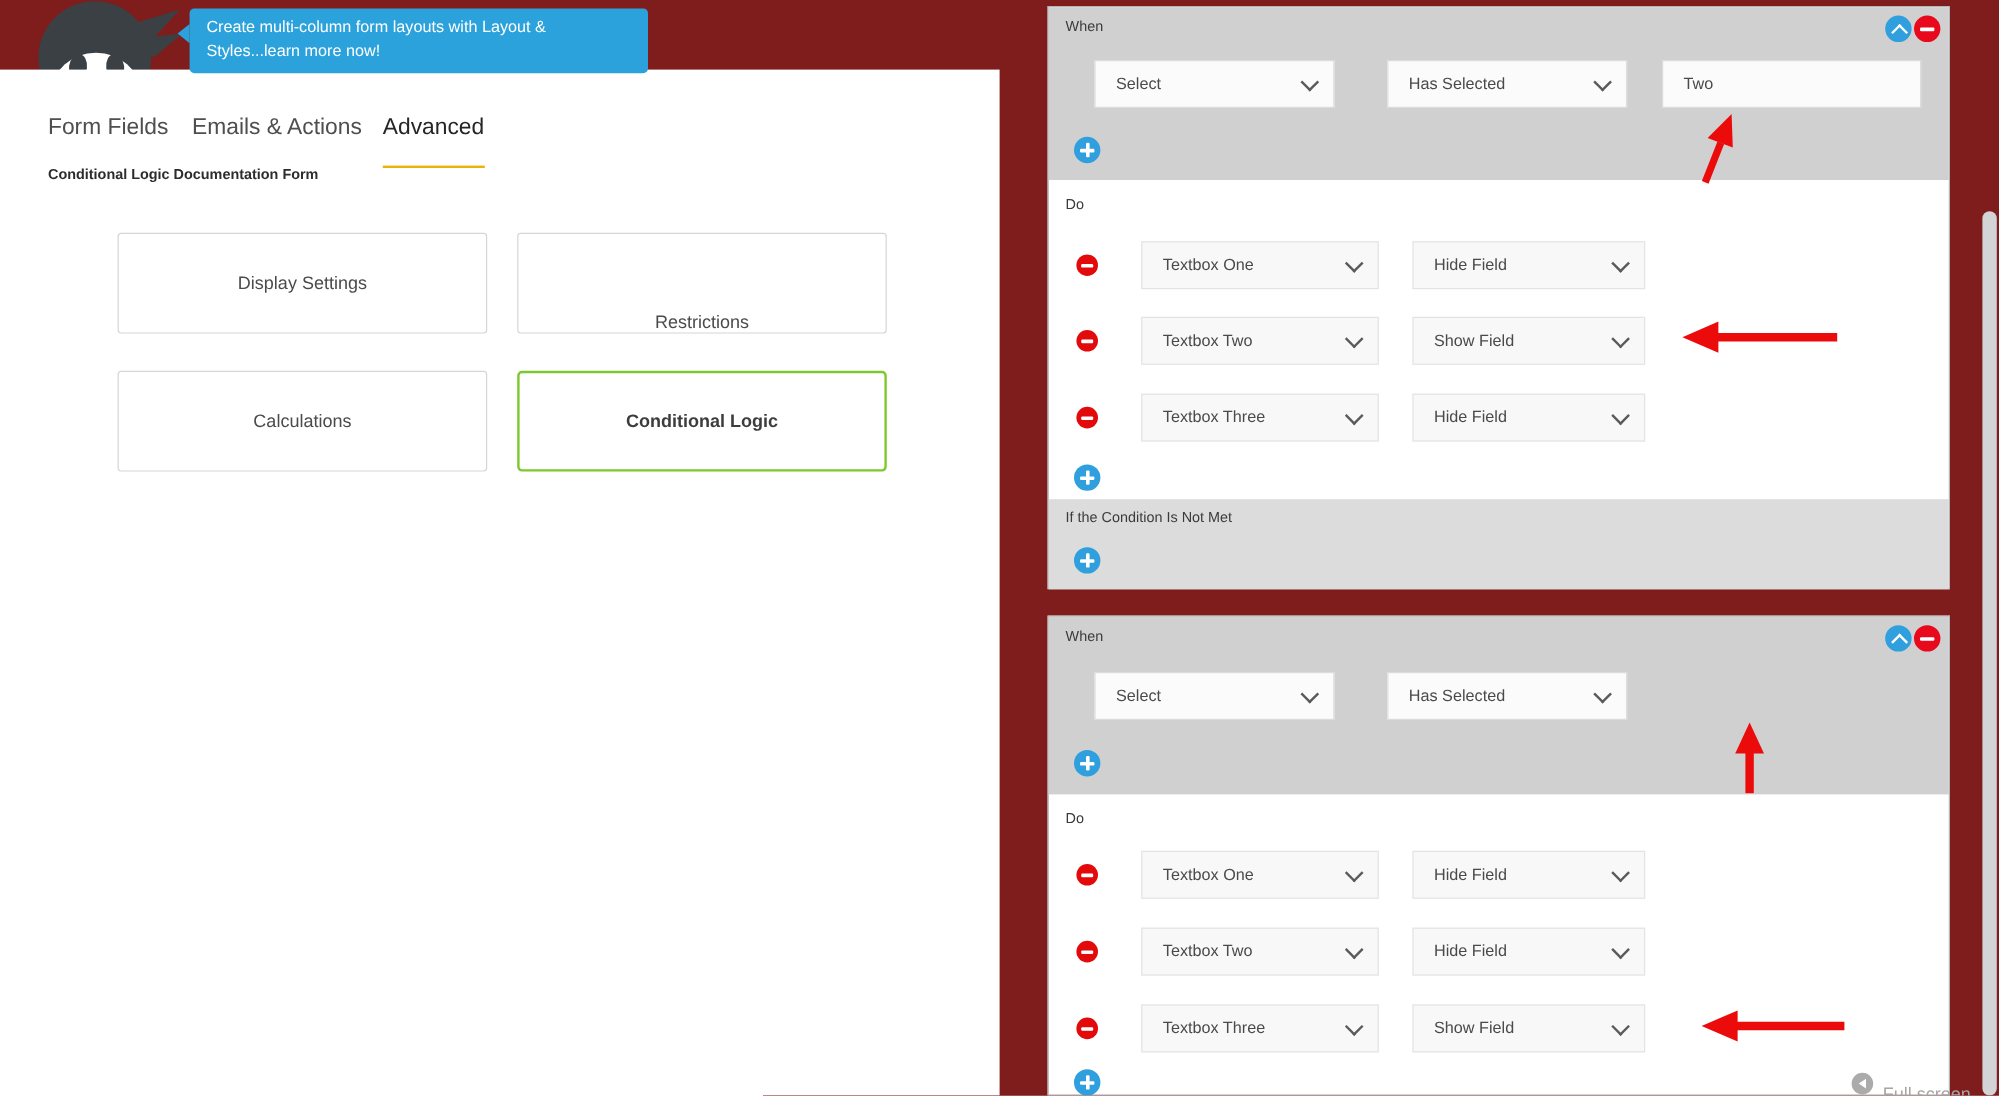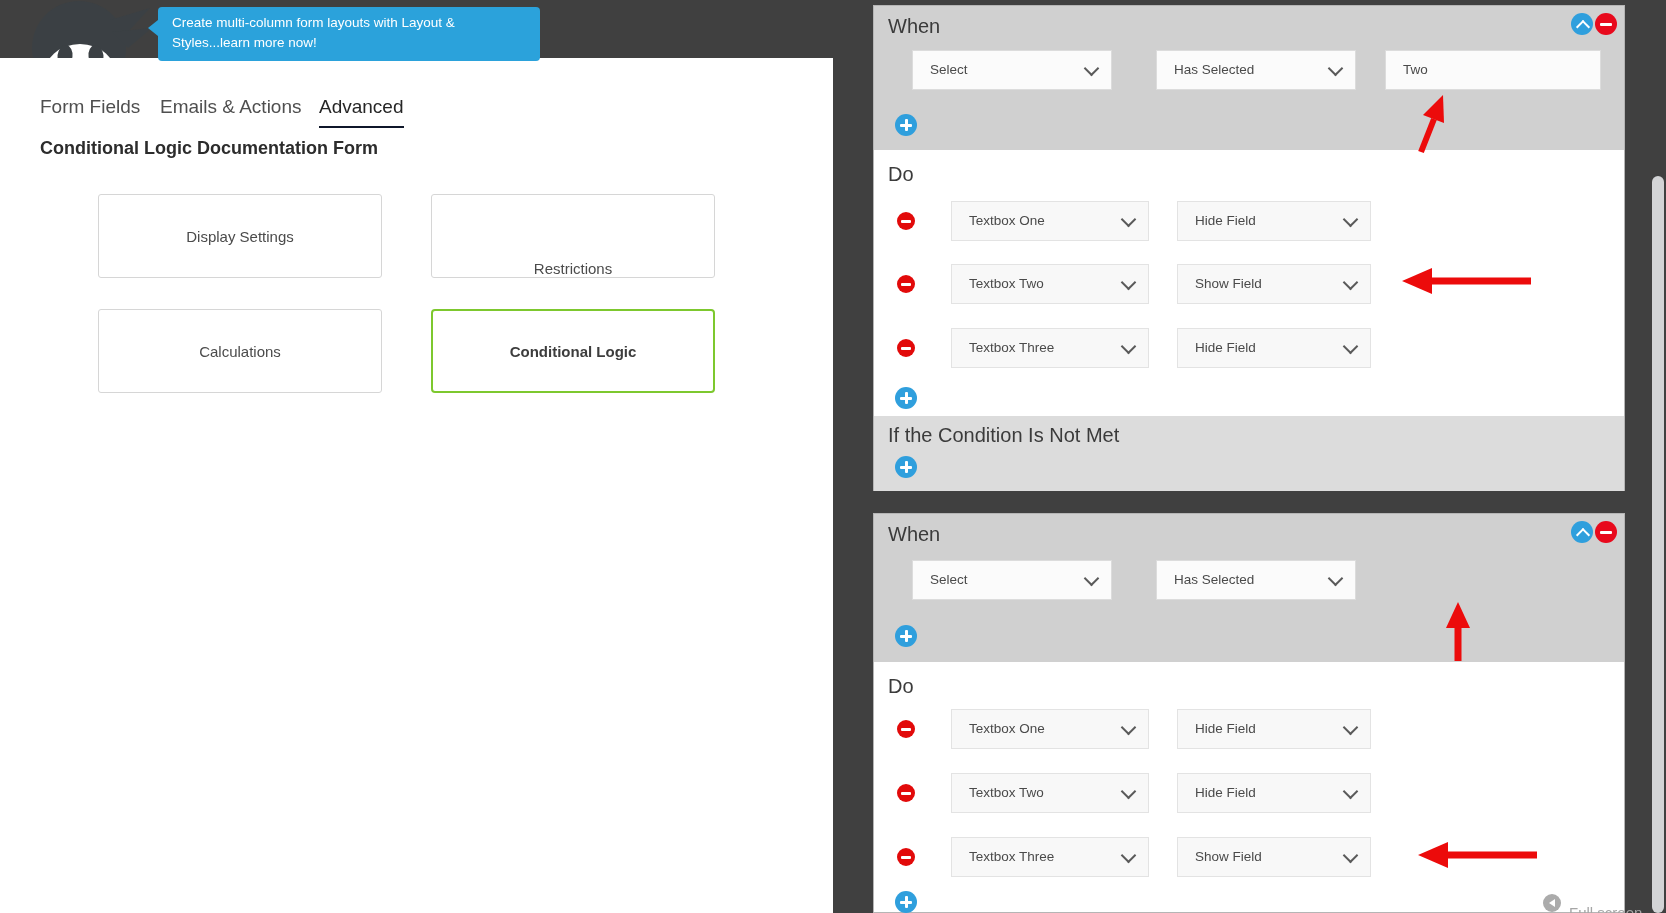--- a/index.html
+++ b/index.html
@@ -1,49 +1,49 @@
 <!DOCTYPE html>
 <html><head>
 <meta charset="utf-8">
 <style>
   html,body { margin:0; padding:0; }
   .stage {
     position:relative; width:1666px; height:913px; overflow:hidden;
-    background:#404040; font-family:"Liberation Sans", sans-serif;
+    background:#7f1d1d; font-family:"Liberation Sans", sans-serif;
     -webkit-font-smoothing:antialiased;
   }
   
   .logo { position:absolute; left:22px; top:0; width:132px; height:94px; z-index:1; cursor:pointer; }
   .tooltip {
     position:absolute; left:158px; top:7px; width:354px; z-index:3;
     background:#2ba2db; color:#fff; font-size:13.5px; line-height:1.5;
     padding:6px 14px 7px 14px; border-radius:4px; cursor:pointer;
   }
   .tooltip-arrow {
     position:absolute; left:-10px; top:13px; width:0; height:0;
     border-top:8px solid transparent; border-bottom:8px solid transparent;
     border-right:10px solid #2ba2db;
   }
   
   .left-panel { position:absolute; left:0; top:58px; width:833px; height:855px; background:#fff; z-index:2; }
   .tab { position:absolute; top:38px; font-size:19px; color:#4f4f4f; cursor:pointer; white-space:nowrap; }
-  .tab.active { color:#262626; border-bottom:2px solid #0f172a; padding-bottom:8px; }
-  .form-title { position:absolute; left:40px; top:80px; margin:0; font-size:18px; font-weight:bold; color:#2c2c2c; white-space:nowrap; }
+  .tab.active { color:#262626; border-bottom:2px solid #eab308; padding-bottom:20px; }
+  .form-title { position:absolute; left:40px; top:80px; margin:0; font-size:12px; font-weight:bold; color:#2c2c2c; white-space:nowrap; }
   .card {
-    position:absolute; width:284px; height:84px; background:#fff;
+    position:absolute; width:308px; height:84px; background:#fff;
     border:1px solid #d6d6d6; border-radius:3px; box-sizing:border-box;
     display:flex; align-items:center; justify-content:center;
     font-size:15px; color:#4b4b4b; cursor:pointer;
   }
   .card.selected { border:2px solid #7dc82e; border-radius:4px; font-weight:bold; color:#3d3d3d; }
   
   .panel { position:absolute; left:873px; width:752px; background:#fff; border:1px solid #b5b5b5; box-sizing:border-box; z-index:2; }
   .bg-when { position:absolute; left:0; top:0; width:750px; background:#d0d0d0; }
   .bg-notmet { position:absolute; left:0; width:750px; background:#dcdcdc; }
-  .sec-label { position:absolute; font-size:20px; color:#3b3b3b; white-space:nowrap; }
+  .sec-label { position:absolute; font-size:12px; color:#3b3b3b; white-space:nowrap; }
   .dd {
     position:absolute; height:40px; box-sizing:border-box; cursor:pointer;
     background:#fbfbfb; border:1px solid #dcdcdc; font-size:13.5px; color:#4a4a4a;
     line-height:38px; padding-left:17px; white-space:nowrap; overflow:hidden;
   }
   .dd.row-dd { background:#f8f8f8; border-color:#e3e3e3; }
   .chev { position:absolute; right:14px; top:12px; width:9px; height:9px;
     border-right:2px solid #5a5a5a; border-bottom:2px solid #5a5a5a; transform:rotate(45deg); }
   .btn-plus { position:absolute; width:22px; height:22px; border-radius:50%; background:#2f9fdd; cursor:pointer; }
   .btn-plus::before { content:""; position:absolute; left:5px; top:9.5px; width:12px; height:3px; background:#fff; border-radius:1px; }

